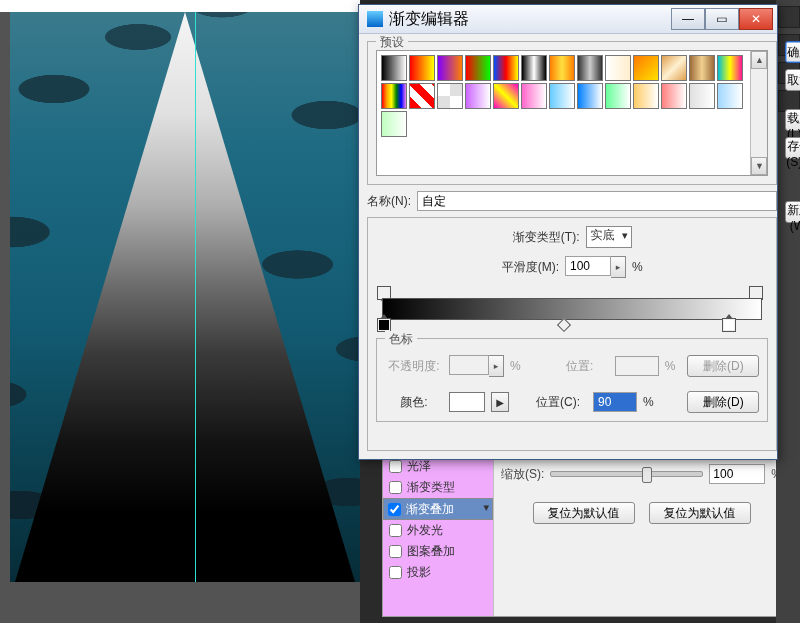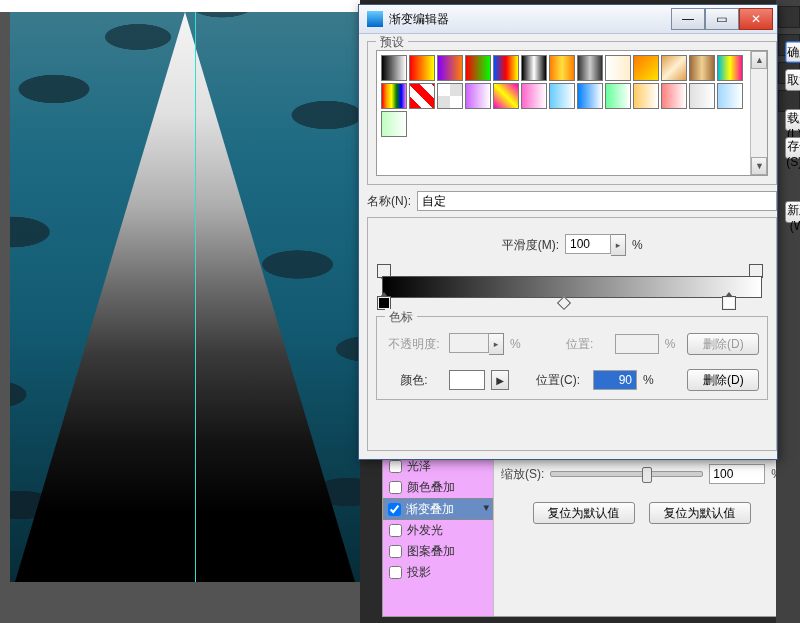--- a/index.html
+++ b/index.html
@@ -33,21 +33,21 @@
   .slider{flex:1;height:4px;background:#cfcfcf;border:1px solid #9a9a9a;border-radius:2px;position:relative}
   .slider .thumb{position:absolute;top:-5px;width:8px;height:14px;background:#e8e8e8;border:1px solid #707070;border-radius:2px}
 
   .right-tools{position:absolute;right:0;top:0;width:24px;height:623px;background:#414141}
   .right-tools .ticon{width:20px;height:20px;margin:6px 2px;background:#333;border:1px solid #222}
 
   
   .dlg{position:absolute;left:358px;top:4px;width:418px;height:454px;background:#f0f0f0;border:1px solid #3c5a84;box-shadow:2px 2px 10px rgba(0,0,0,.5)}
   .titlebar{height:28px;background:linear-gradient(#f7f9fc,#dfe6f2);border-bottom:1px solid #b8c4d8;display:flex;align-items:center;padding:0 4px 0 8px}
   .titlebar .ticon16{width:16px;height:16px;margin-right:6px;background:linear-gradient(#6cf,#06c)}
-  .titlebar .ttxt{flex:1;font-size:12px;color:#000}
+  .titlebar .ttxt{flex:1;font-size:16px;color:#000}
   .winbtns{display:flex;gap:0}
   .winbtn{width:32px;height:20px;border:1px solid #7a8aa0;background:linear-gradient(#f6f8fb,#d4dce8);display:flex;align-items:center;justify-content:center;font-family:Arial;font-size:12px;cursor:pointer}
   .winbtn.close{background:linear-gradient(#f08070,#d9402a);color:#fff;border-color:#a03020}
   
   .dlg-body{position:absolute;top:28px;left:0;right:0;bottom:0;padding:8px;display:flex;gap:8px}
   .dlg-main{flex:1;display:flex;flex-direction:column;gap:6px}
   .dlg-side{width:90px;display:flex;flex-direction:column;gap:6px}
   .psbtn{height:22px;border:1px solid #8a8a8a;border-radius:3px;background:linear-gradient(#fdfdfd,#e4e4e4);font-size:12px;cursor:pointer;padding:0}
   .psbtn.primary{border:1px solid #2a66c8;box-shadow:0 0 0 1px #8fb4ea inset}
   
@@ -97,21 +97,21 @@
 </div>
 
 <div class="style-panel">
   <div class="fx-list" id="fxlist">
       <div class="fx-item">
         <input type="checkbox" style="">
         <span>光泽</span>
       </div>
       <div class="fx-item">
         <input type="checkbox" style="">
-        <span>颜色叠加</span>
+        <span>渐变类型</span>
       </div>
       <div class="fx-item sel">
         <input type="checkbox" checked="" style="">
         <span>渐变叠加</span>
       </div>
       <div class="fx-item">
         <input type="checkbox" style="">
         <span>外发光</span>
       </div>
       <div class="fx-item">
@@ -212,20 +212,24 @@
           </div>
         </div>
       </div>
 
       <div class="row">
         <span>名称(N):</span>
         <input type="text" style="flex: 1 1 0%;" value="自定">
       </div>
 
       <div class="grp" style="flex:1">
+        <div class="row" style="justify-content:center">
+          <span>渐变类型(T):</span>
+          <span class="sel"><span>实底</span></span>
+        </div>
         <div class="row" style="justify-content:center;margin-top:8px">
           <span>平滑度(M):</span>
           <span class="numspin">
             <input type="text" value="100" style="">
             <span class="step">▸</span>
           </span>
           <span>%</span>
         </div>
 
         <div class="gradbar-wrap">
@@ -256,21 +260,21 @@
             <span>%</span>
             <span style="flex:1"></span>
             <button class="psbtn" style="width:72px;color:#9a9a9a" disabled="">删除(D)</button>
           </div>
           <div class="row">
             <span class="lab">颜色:</span>
             <span class="swatch-btn"></span>
             <span class="play">▶</span>
             <span style="width:8px"></span>
             <span class="lab">位置(C):</span>
-            <input type="text" class="selnum" style="width: 34px; text-align: right;" value="90">
+            <input type="text" class="selnum" style="width: 34px;" value="90">
             <span>%</span>
             <span style="flex:1"></span>
             <button class="psbtn" style="width:72px">删除(D)</button>
           </div>
         </div>
       </div>
     </div>
 
     <div class="dlg-side">
       <button class="psbtn primary">确定</button>

